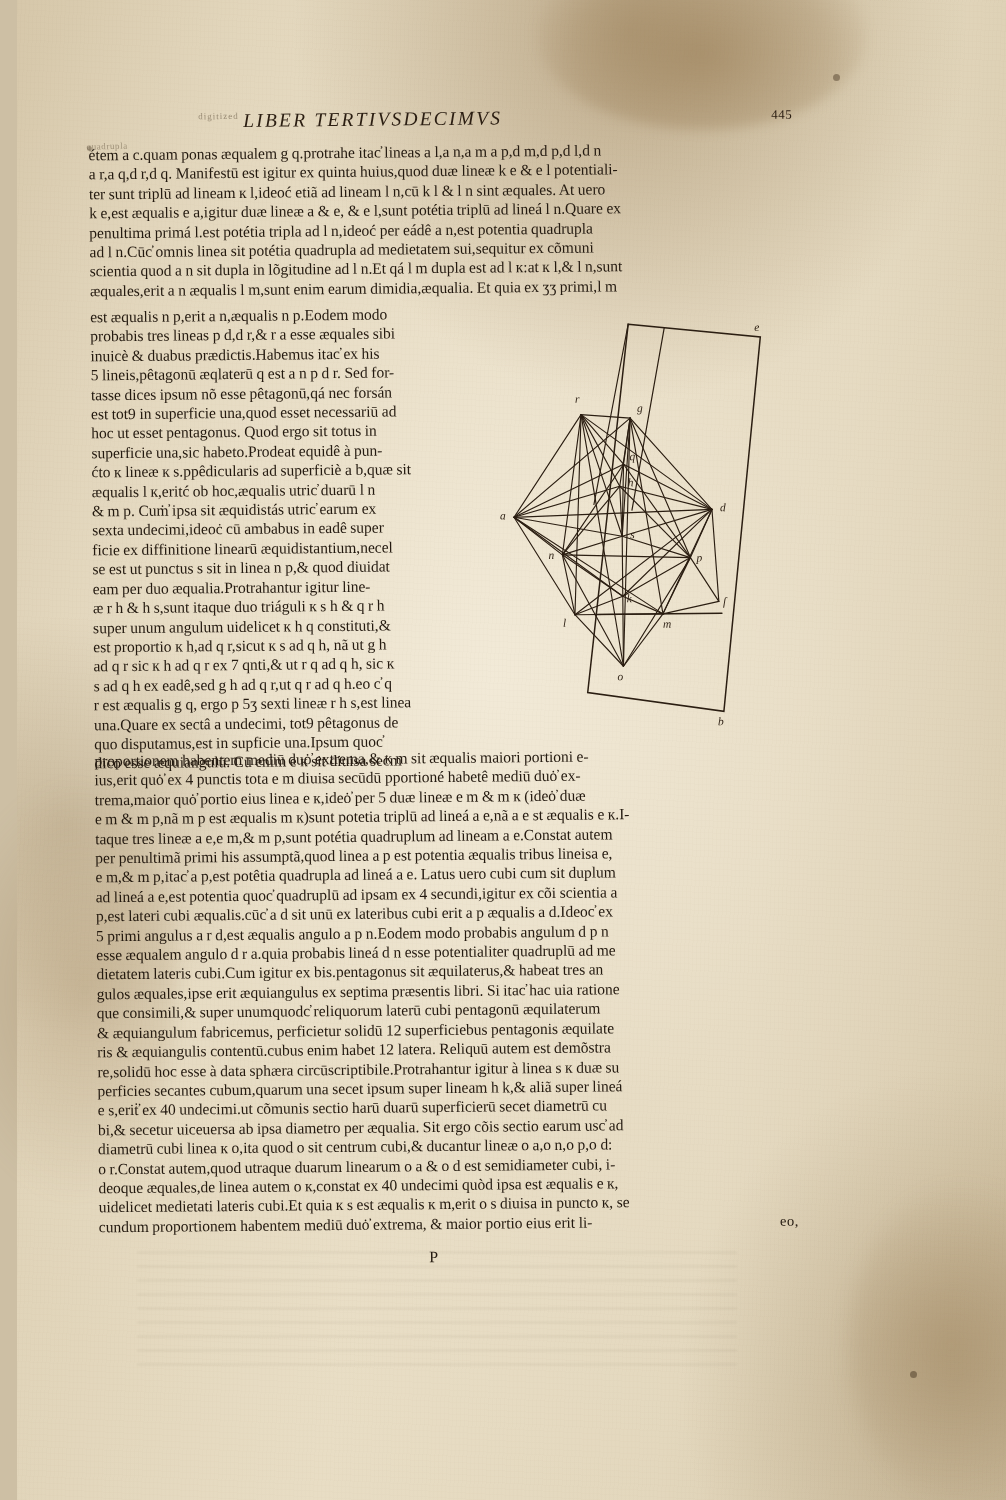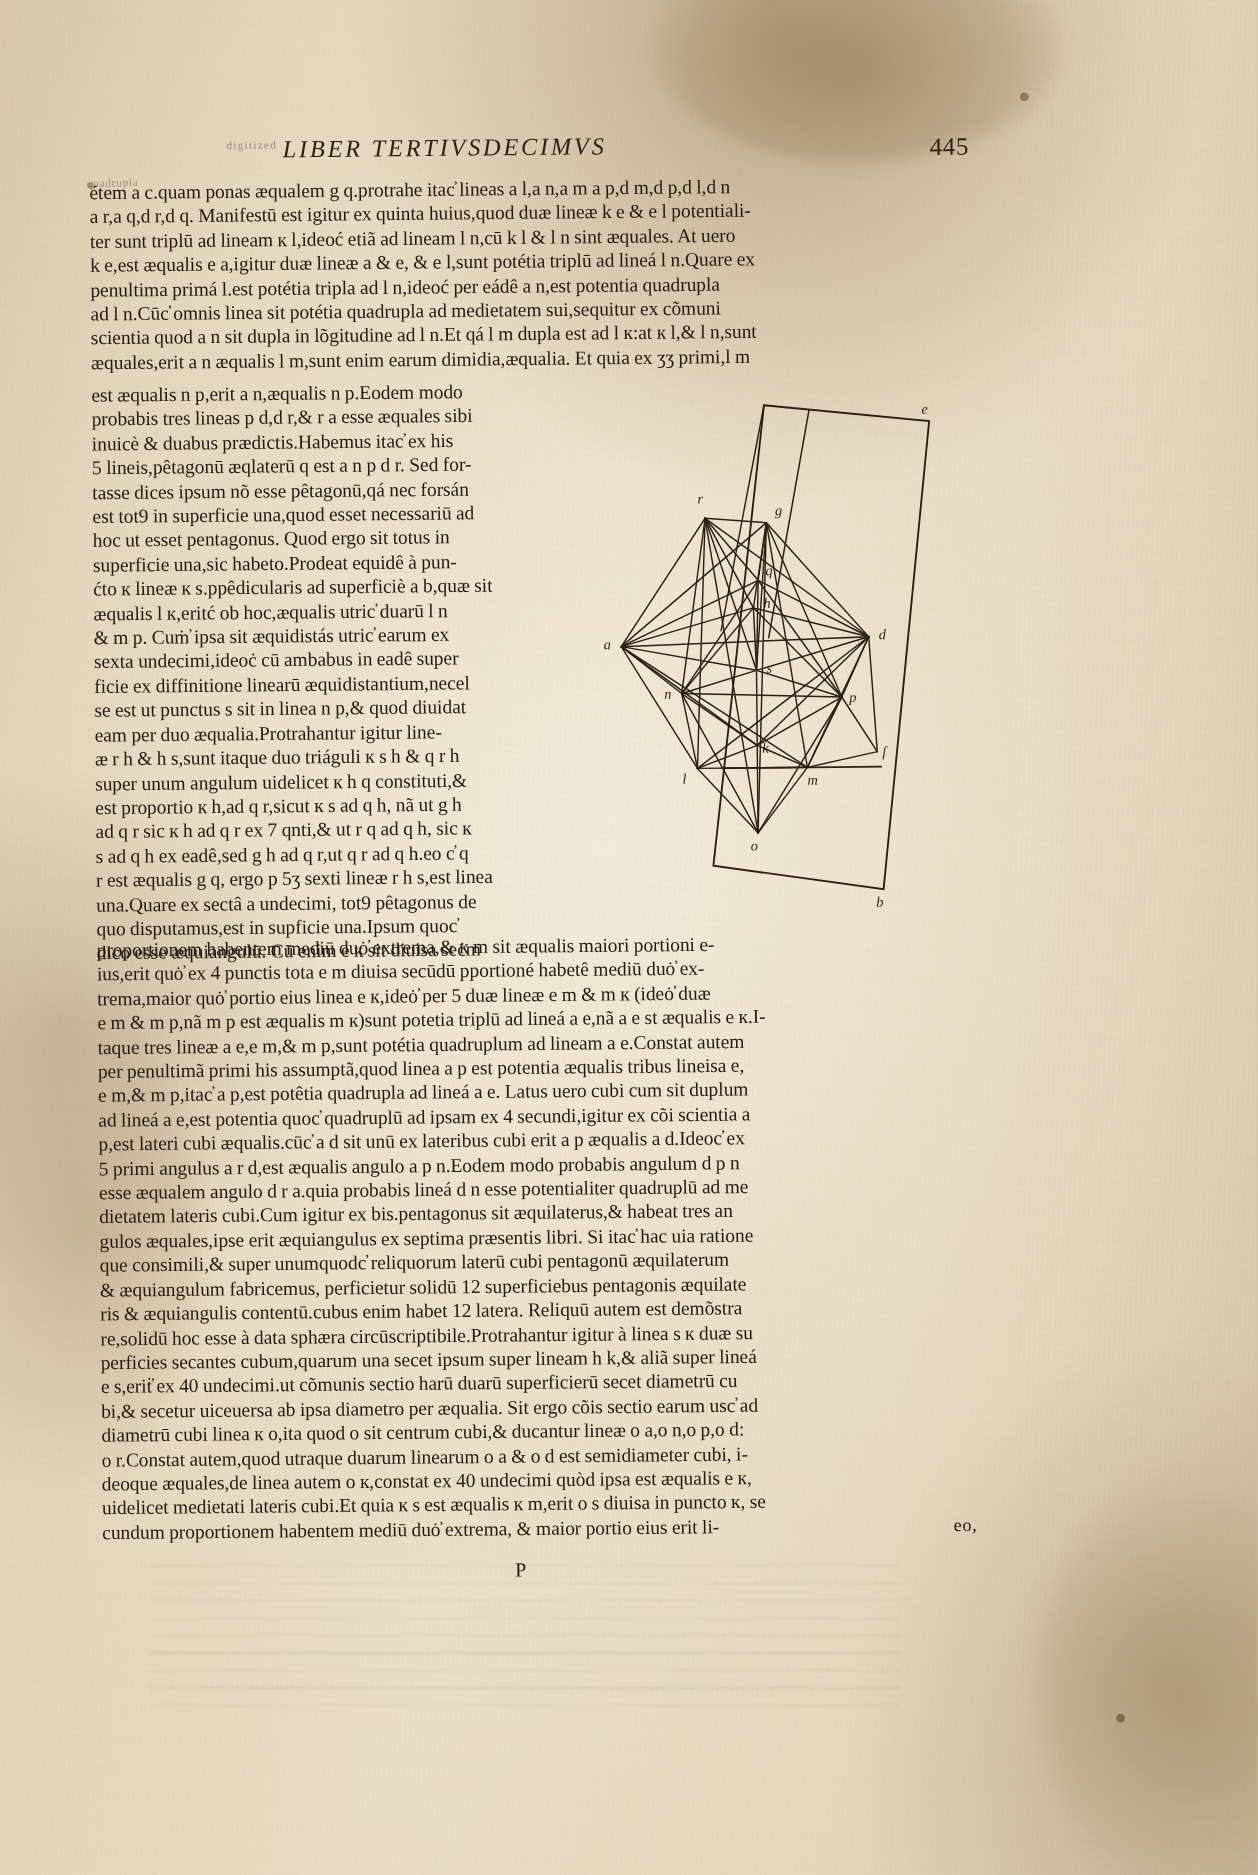--- a/index.html
+++ b/index.html
@@ -19,20 +19,21 @@
   
   #page {
     position: absolute;
     inset: 0;
     background:
       radial-gradient(ellipse 55% 40% at 62% 2%, rgba(150,124,86,0.55) 0%, rgba(150,124,86,0.0) 62%),
       radial-gradient(ellipse 30% 20% at 5% 55%, rgba(140,116,80,0.30) 0%, rgba(140,116,80,0) 70%),
       radial-gradient(ellipse 40% 30% at 95% 92%, rgba(140,116,80,0.30) 0%, rgba(140,116,80,0) 70%),
       radial-gradient(ellipse 70% 55% at 48% 45%, rgba(242,234,216,0.95) 0%, rgba(230,219,196,0.6) 55%, rgba(214,200,173,0.25) 100%),
       linear-gradient(100deg, #d6c7a9 0%, #e4d8bd 18%, #eee4cc 45%, #e7dcc2 72%, #cfbf9f 100%);
+    margin-left: 17px;
   }
   #grain {
     position: absolute;
     inset: 0;
     opacity: .35;
     background-image:
       repeating-linear-gradient(92deg, rgba(120,98,66,0.05) 0px, rgba(120,98,66,0.05) 1px, rgba(0,0,0,0) 1px, rgba(0,0,0,0) 4px),
       repeating-linear-gradient(3deg, rgba(120,98,66,0.04) 0px, rgba(120,98,66,0.04) 1px, rgba(0,0,0,0) 1px, rgba(0,0,0,0) 6px);
     pointer-events: none;
   }
@@ -83,21 +84,21 @@
     letter-spacing: 2.2px;
     font-style: italic;
     font-family: "Liberation Serif", serif;
     color: #2b1e12;
     white-space: nowrap;
   }
   #folio {
     position: absolute;
     right: -4px;
     top: 2px;
-    font-size: 20px;
+    font-size: 13px;
     letter-spacing: .5px;
     color: #2b1e12;
   }
   #catch-marks {
     position: absolute;
     left: 110px;
     top: 1px;
     font-size: 9px;
     color: rgba(60,44,26,.45);
     letter-spacing: 1px;

